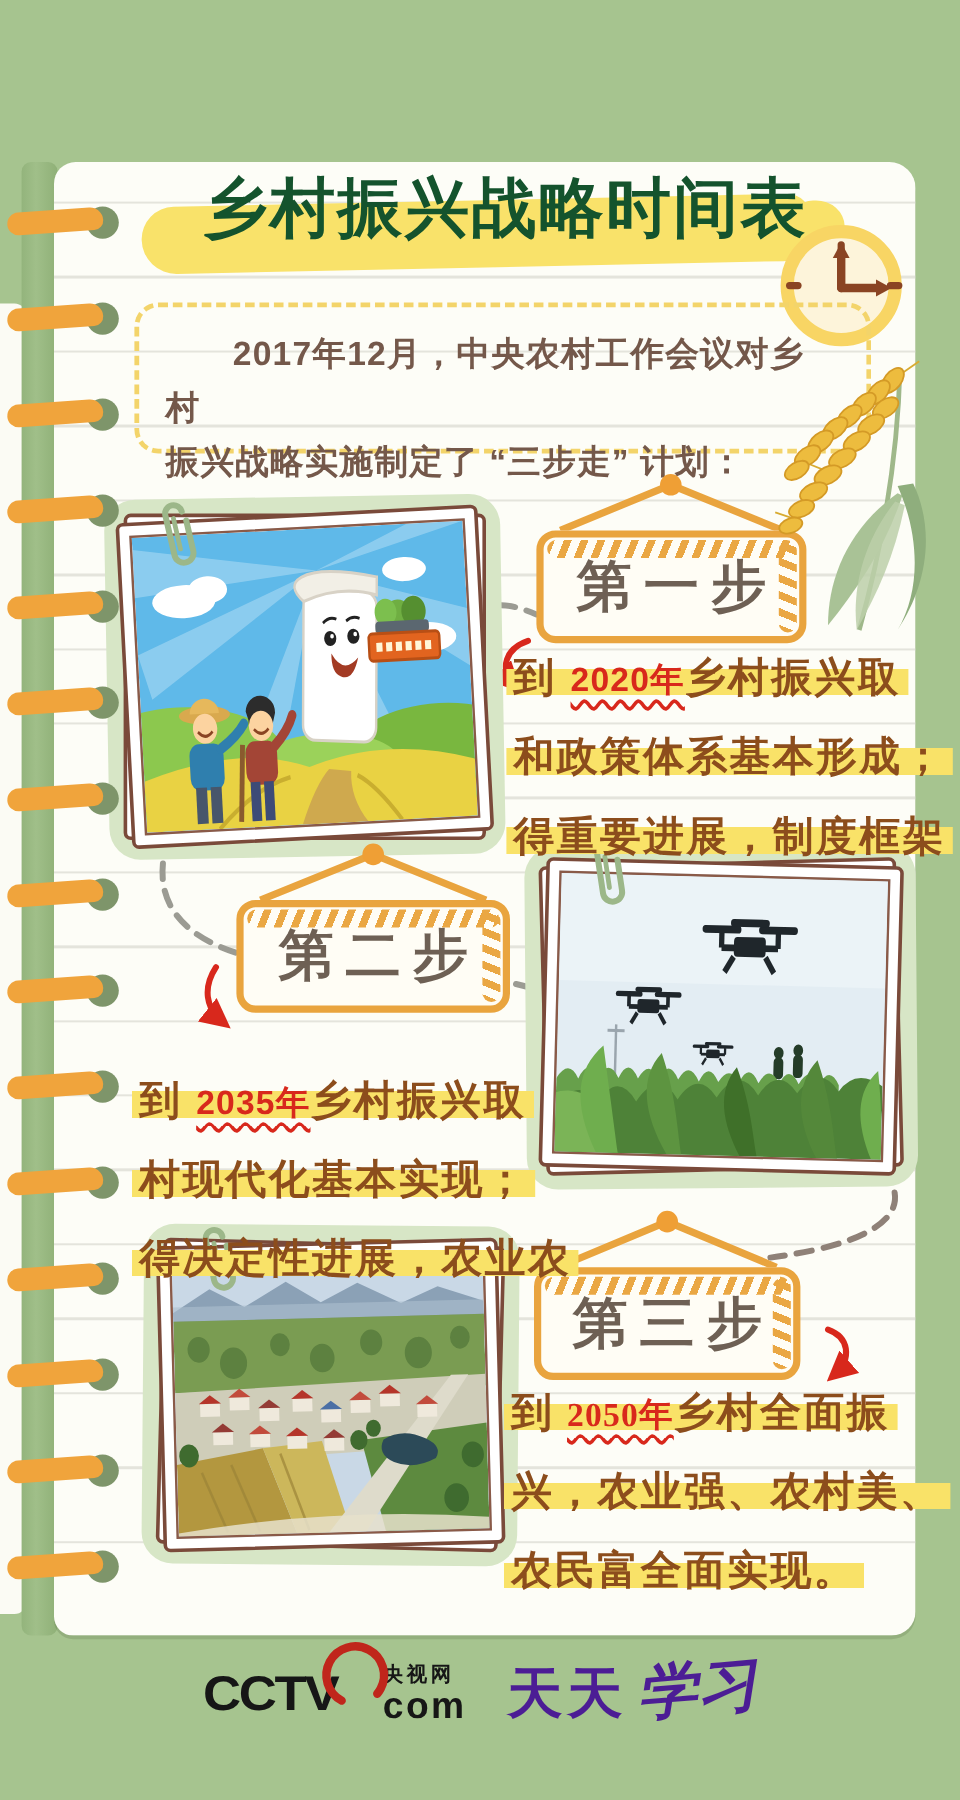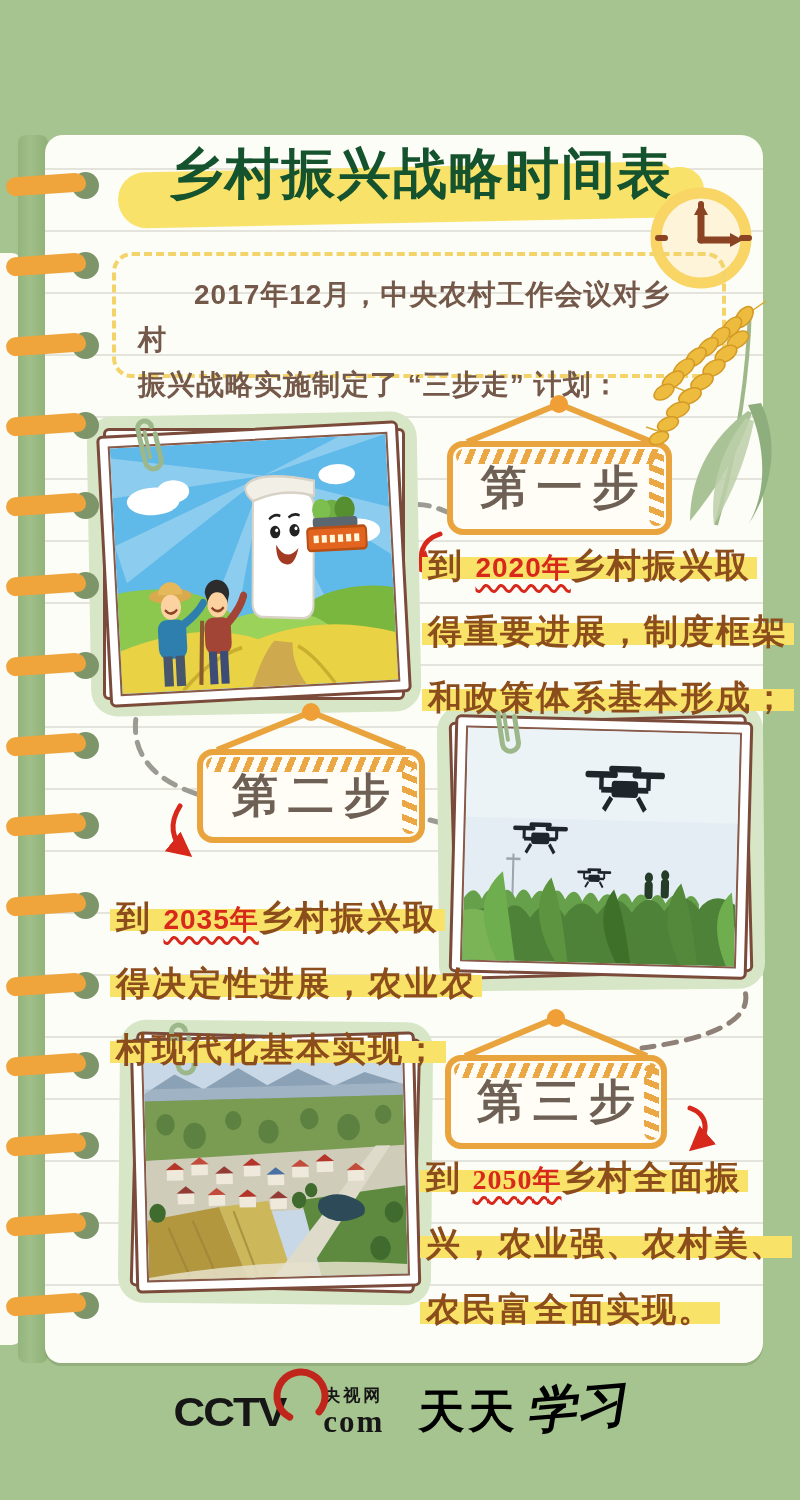--- a/index.html
+++ b/index.html
@@ -69,24 +69,24 @@
     text-decoration:underline wavy #d8281c 3px;text-underline-offset:7px;}
   
   .overlay{position:absolute;left:0;top:0;z-index:4;pointer-events:none;}
   
   .footer{position:absolute;left:0;right:0;top:1372px;height:80px;display:flex;
     justify-content:center;align-items:center;gap:34px;z-index:2;}
   .cctv-logo{position:relative;display:flex;align-items:center;}
   .cctv-word{font-size:44px;font-weight:900;color:#161616;letter-spacing:-2px;
     transform:scaleY(.92);}
   .swoosh{position:absolute;left:96px;top:-22px;}
-  .logo-col{margin-left:38px;display:flex;flex-direction:column;line-height:1;font-family:Liberation Serif, serif;}
+  .logo-col{margin-left:38px;display:flex;flex-direction:column;line-height:1;}
   .logo-cn{font-size:17px;font-weight:700;color:#161616;letter-spacing:3px;}
   .logo-com{font-size:31px;font-weight:700;color:#161616;letter-spacing:2px;margin-top:2px;}
-  .brand{display:flex;align-items:center;color:#000000;}
+  .brand{display:flex;align-items:center;color:#4c1d95;}
   .brand-a{font-size:46px;font-weight:900;letter-spacing:4px;}
   .brand-b{font-size:50px;font-weight:700;font-style:italic;display:inline-block;
     transform:rotate(-5deg) translateY(-5px);margin-left:8px;}
 </style>
 </head>
 <body>
 
 <div class="stage">
 
   <div class="back-page"></div>
@@ -304,38 +304,38 @@
       <path d="M112,10 L20,48 M112,10 L205,48" stroke="#e9a43e" stroke-width="6" fill="none"></path>
       <circle cx="112" cy="10" r="9" fill="#ef9f35"></circle>
     </svg>
     <div class="sign-board">
       <span class="sign-label">第一步</span>
     </div>
   </div>
 
   <div class="step-text" style="left:422px;top:535px;width:360px;">
       <div class="body-line"><span class="hl"><span>到 </span><span class="year">2020年</span><span>乡村振兴取</span></span></div>
+      <div class="body-line"><span class="hl"><span>和政策体系基本形成；</span></span></div>
       <div class="body-line"><span class="hl"><span>得重要进展，制度框架</span></span></div>
-      <div class="body-line"><span class="hl"><span>和政策体系基本形成；</span></span></div>
     </div>
 
   <div class="sign" style="left:197px;top:702px;width:228px;">
     <svg width="228" height="48" viewBox="0 0 228 48">
       <path d="M114,10 L20,48 M114,10 L208,48" stroke="#e9a43e" stroke-width="6" fill="none"></path>
       <circle cx="114" cy="10" r="9" fill="#ef9f35"></circle>
     </svg>
     <div class="sign-board">
       <span class="sign-label">第二步</span>
     </div>
   </div>
 
   <div class="step-text" style="left:110px;top:843px;width:365px;margin-top:44px;">
       <div class="body-line"><span class="hl"><span>到 </span><span class="year">2035年</span><span>乡村振兴取</span></span></div>
+      <div class="body-line"><span class="hl"><span>村现代化基本实现；</span></span></div>
       <div class="body-line"><span class="hl"><span>得决定性进展，农业农</span></span></div>
-      <div class="body-line"><span class="hl"><span>村现代化基本实现；</span></span></div>
     </div>
 
   <div class="photo" style="left:452px;top:718px;width:298px;height:258px;transform:rotate(1.5deg);">
     <div class="blob" style="transform:rotate(-2deg);"></div>
     <div class="card back" style="transform:rotate(-3deg);"></div>
     <div class="card front">
       <div class="inner">
       <svg viewBox="0 0 268 182" preserveAspectRatio="none">
         <defs>
           <g id="drone" stroke="#1f262b" stroke-width="3" fill="#1f262b">

